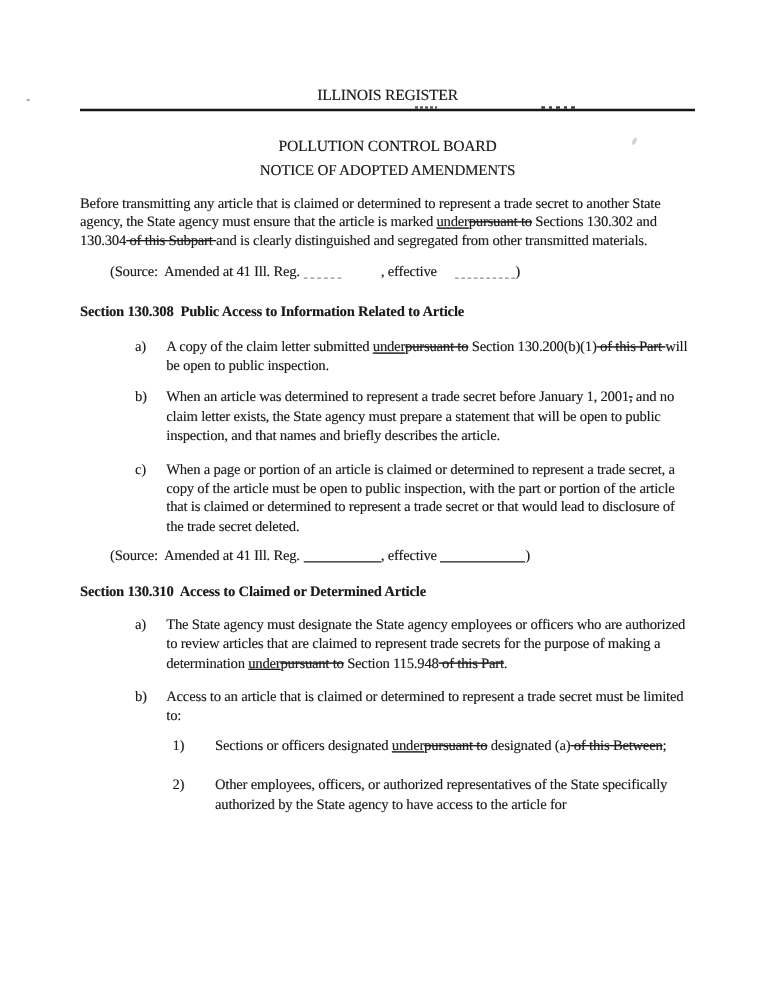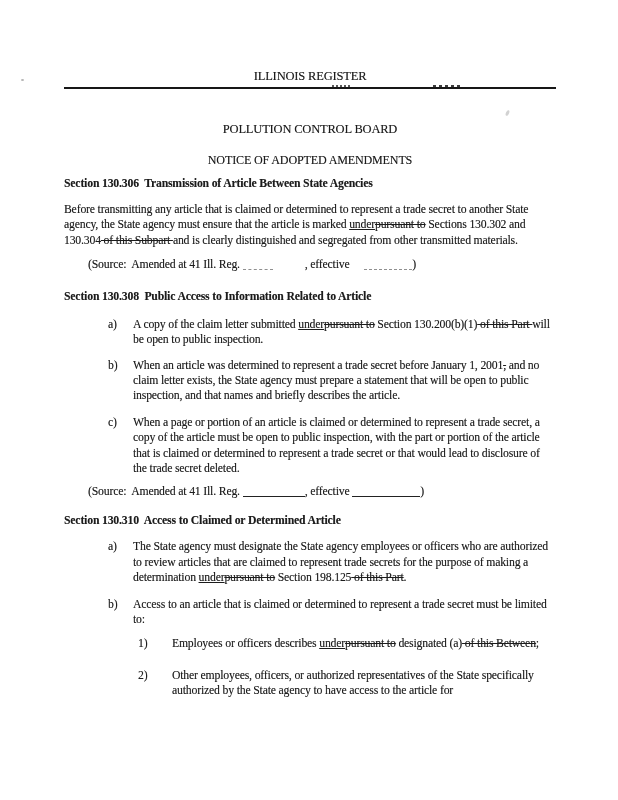--- a/index.html
+++ b/index.html
@@ -16,22 +16,22 @@
   .content {
     position: absolute; left: 64px; top: 68px; width: 492px;
     font-size: 11.6px; line-height: 15.2px; letter-spacing: -0.12px;
     text-shadow: 0.25px 0 0 rgba(28,28,28,0.45);
   }
   .masthead {
     text-align: center; font-size: 12.4px; line-height: 16px;
     padding-bottom: 3px; border-bottom: 2.5px solid #171717;
   }
   .center { text-align: center; }
-  .board  { font-size: 12.4px; margin-top: 32px; line-height: 16px; }
-  .notice { font-size: 12px;   margin-top: 15px; line-height: 16px; }
+  .board  { font-size: 12.4px; margin-top: 20px; line-height: 16px; }
+  .notice { font-size: 12px;   margin-top: 3px; line-height: 16px; }
   .sec-heading { font-weight: bold; margin: 0; }
   .para   { margin: 0; }
   .source { margin-left: 24px; }
   .item { display: flex; }
   .item .lbl { flex: none; margin-left: 44px; width: 25px; }
   .item .txt { flex: none; width: 422px; }
   .item.sub .lbl { margin-left: 74px; width: 34px; }
   .item.sub .txt { width: 383px; }
 
   .ins { text-decoration: underline; text-underline-offset: 1px; }
@@ -59,21 +59,20 @@
 
 <div class="page">
   <div class="content">
 
     <div class="masthead">
       <span>ILLINOIS REGISTER</span>
     </div>
     <div class="center board">POLLUTION CONTROL BOARD</div>
     <div class="center notice">NOTICE OF ADOPTED AMENDMENTS</div>
 
-    <div class="sec-heading" style="margin-top:8px">Section 130.306&nbsp; Transmission of Article Between State Agencies</div>
     <p class="para" style="margin-top:11px"><span>Before transmitting any article that is claimed or determined to represent a trade secret to another State agency, the State agency must ensure that the article is marked </span><span class="ins">under</span><span class="del">pursuant to</span><span> Sections 130.302 and 130.304</span><span class="del"> of this Subpart </span><span>and is clearly distinguished and segregated from other transmitted materials.</span></p>
     <p class="source" style="margin-top:9px"><span>(Source:&nbsp; Amended at 41 Ill. Reg. </span><span class="blank faint" style="width: 30px;"></span><span class="blank gap" style="width: 32px;"></span><span>, effective </span><span class="blank gap" style="width: 12px;"></span><span class="blank faint" style="width: 48px;"></span><span>)</span></p>
 
     <div class="sec-heading" style="margin-top:17px">Section 130.308&nbsp; Public Access to Information Related to Article</div>
 
     <div class="item" style="margin-top:13px">
       <span class="lbl">a)</span>
       <span class="txt"><span>A copy of the claim letter submitted </span><span class="ins">under</span><span class="del">pursuant to</span><span> Section 130.200(b)(1)</span><span class="del"> of this Part </span><span>will be open to public inspection.</span></span>
     </div>
     <div class="item" style="margin-top:10px">
@@ -84,30 +83,30 @@
       <span class="lbl">c)</span>
       <span class="txt"><span>When a page or portion of an article is claimed or determined to represent a trade secret, a copy of the article must be open to public inspection, with the part or portion of the article that is claimed or determined to represent a trade secret or that would lead to disclosure of the trade secret deleted.</span></span>
     </div>
 
     <p class="source" style="margin-top:8px"><span>(Source:&nbsp; Amended at 41 Ill. Reg. </span><span class="blank solid" style="width: 62px;"></span><span>, effective </span><span class="blank solid" style="width: 68px;"></span><span>)</span></p>
 
     <div class="sec-heading" style="margin-top:14px">Section 130.310&nbsp; Access to Claimed or Determined Article</div>
 
     <div class="item" style="margin-top:11px">
       <span class="lbl">a)</span>
-      <span class="txt"><span>The State agency must designate the State agency employees or officers who are authorized to review articles that are claimed to represent trade secrets for the purpose of making a determination </span><span class="ins">under</span><span class="del">pursuant to</span><span> Section 198.125</span><span class="del"> of this Part</span><span>.</span></span>
+      <span class="txt"><span>The State agency must designate the State agency employees or officers who are authorized to review articles that are claimed to represent trade secrets for the purpose of making a determination </span><span class="ins">under</span><span class="del">pursuant to</span><span> Section 115.948</span><span class="del"> of this Part</span><span>.</span></span>
     </div>
     <div class="item" style="margin-top:12px">
       <span class="lbl">b)</span>
       <span class="txt"><span>Access to an article that is claimed or determined to represent a trade secret must be limited to:</span></span>
     </div>
 
     <div class="item sub" style="margin-top:9px">
       <span class="lbl">1)</span>
-      <span class="txt"><span>Employees or officers describes </span><span class="ins">under</span><span class="del">pursuant to</span><span> designated (a)</span><span class="del"> of this Between</span><span>;</span></span>
+      <span class="txt"><span>Sections or officers designated </span><span class="ins">under</span><span class="del">pursuant to</span><span> designated (a)</span><span class="del"> of this Between</span><span>;</span></span>
     </div>
     <div class="item sub" style="margin-top:16px">
       <span class="lbl">2)</span>
       <span class="txt"><span>Other employees, officers, or authorized representatives of the State specifically authorized by the State agency to have access to the article for</span></span>
     </div>
 
   </div>
 
   <div class="artifact speck-left"></div>
   <div class="artifact dashes-under-title"></div>

